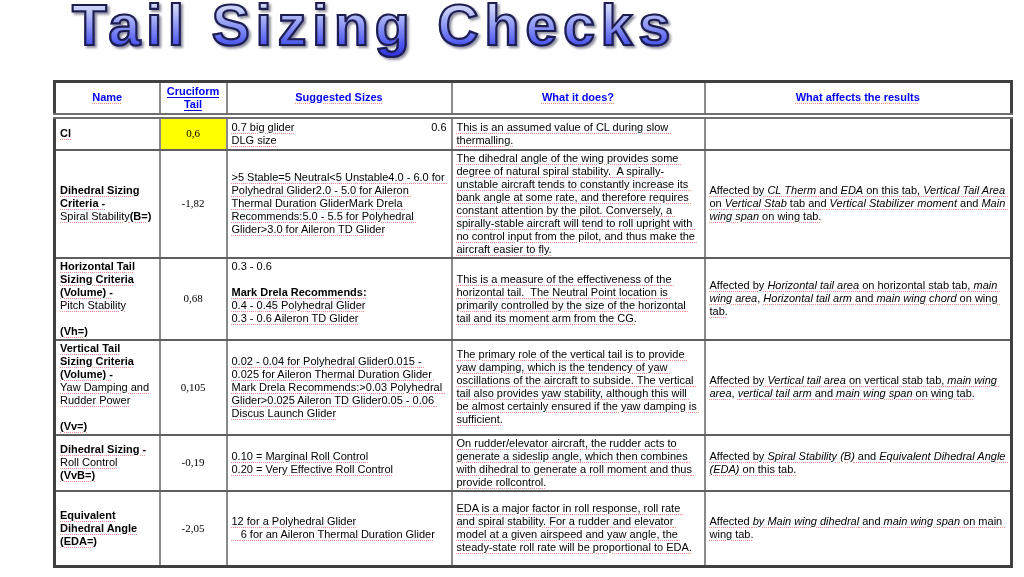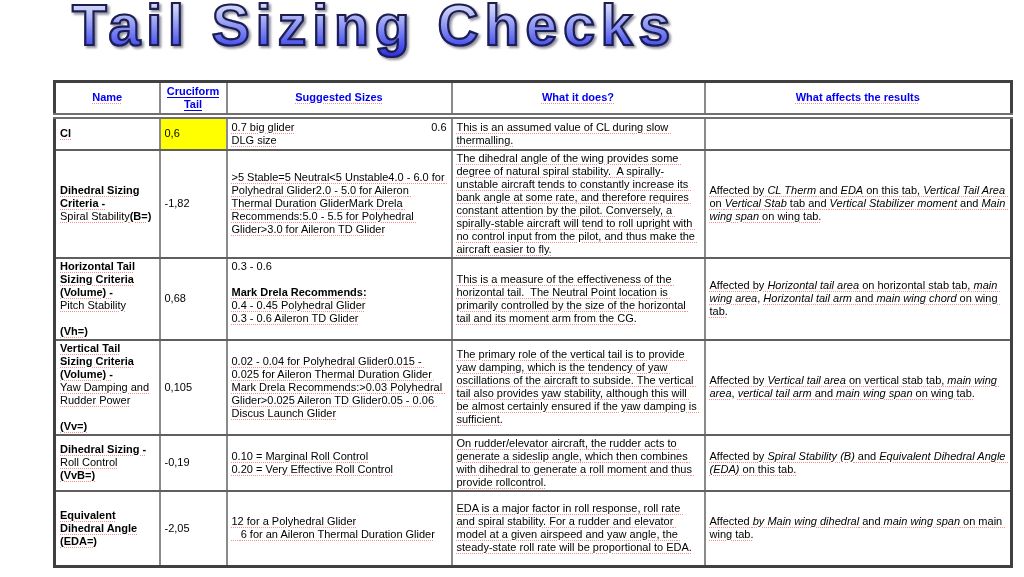--- a/index.html
+++ b/index.html
@@ -23,21 +23,21 @@
     border-left:2px solid #8a8a8a;border-right:2px solid #8a8a8a;
     border-top:2px solid #5f5f5f;border-bottom:2px solid #5f5f5f;
     padding:1px 4px;overflow:hidden;
   }
   table{border:3px solid #404040;}
   th{
     color:#0000f0;font-size:11px;font-weight:bold;text-align:center;
     vertical-align:middle;border-bottom:6px double #6f6f6f;line-height:13px;
   }
   td{font-size:11px;line-height:13px;vertical-align:middle;text-align:left;}
-  td.col-val{}
+  td.col-val{text-align:center;font-family:Liberation Serif, serif;}
   td.va-top{vertical-align:top;}
   .hl{background:#ffff00;}
   .ln{min-height:13px;white-space:pre-wrap;}
   .ln::after{content:"";display:block;clear:both;}
   .b{font-weight:bold;}
   .i{font-style:italic;}
   .right{float:right;}
   .sq{text-decoration:underline dotted #ff8c8c;text-decoration-thickness:1px;text-underline-offset:2px;}
   .solid-u{border-bottom:1.5px solid #0000e0;text-align:center;}
 </style>

